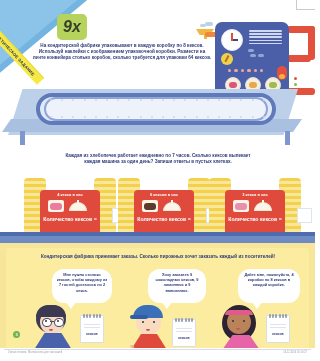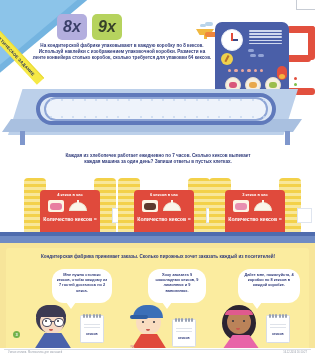--- a/index.html
+++ b/index.html
@@ -208,21 +208,20 @@
   <div class="top">
 
     <div class="blue-corner"></div>
     <div class="blue-corner2"></div>
 
     <div class="ribbon">
       <span>ПРАКТИЧЕСКОЕ ЗАДАНИЕ</span>
     </div>
 
     <div class="badges">
-      <div class="badge b2">8x</div>
       <div class="badge b3">9x</div>
     </div>
 
     <div class="intro">На кондитерской фабрике упаковывают в каждую коробку по 8 кексов. Используй наклейки с изображением упаковочной коробки. Размести на ленте конвейера столько коробок, сколько требуется для упаковки 64 кексов.</div>
 
     <div class="spout">
       <div class="steam">
         <i style="left:0;top:2px;width:6px;height:3px;"></i>
         <i style="left:5px;top:0;width:8px;height:4px;"></i>
       </div>

